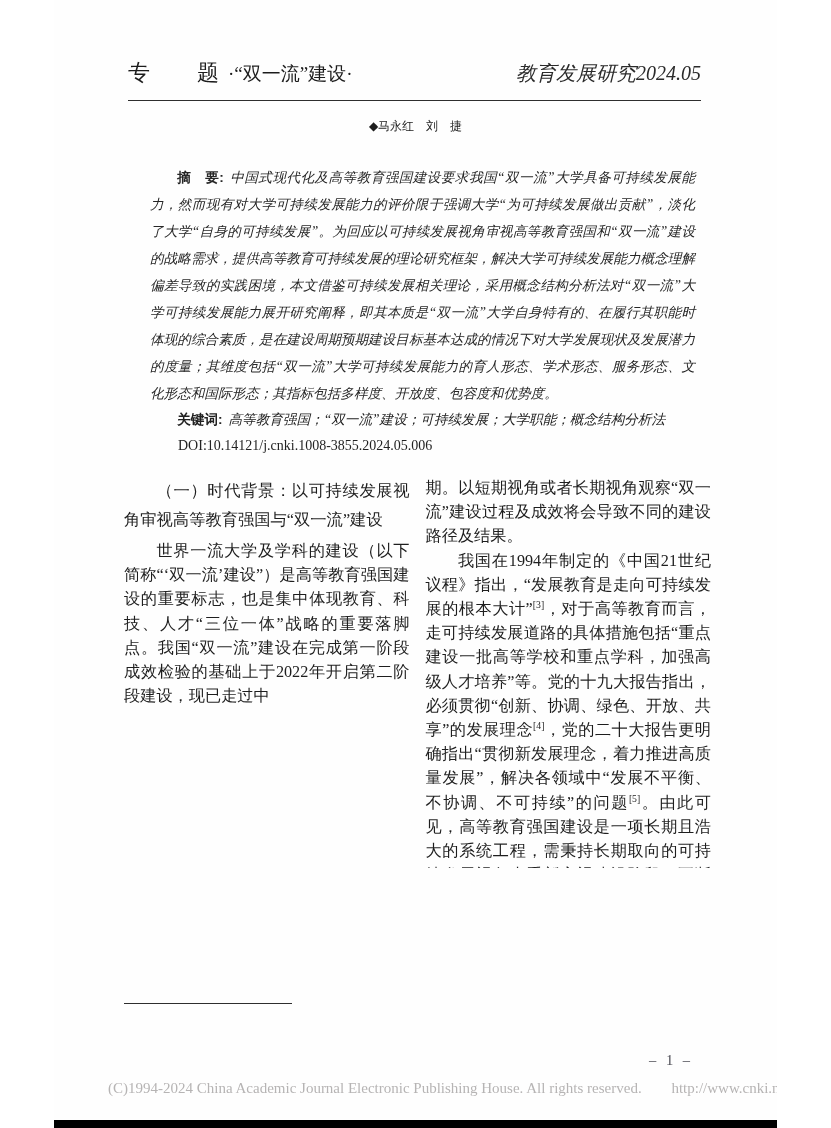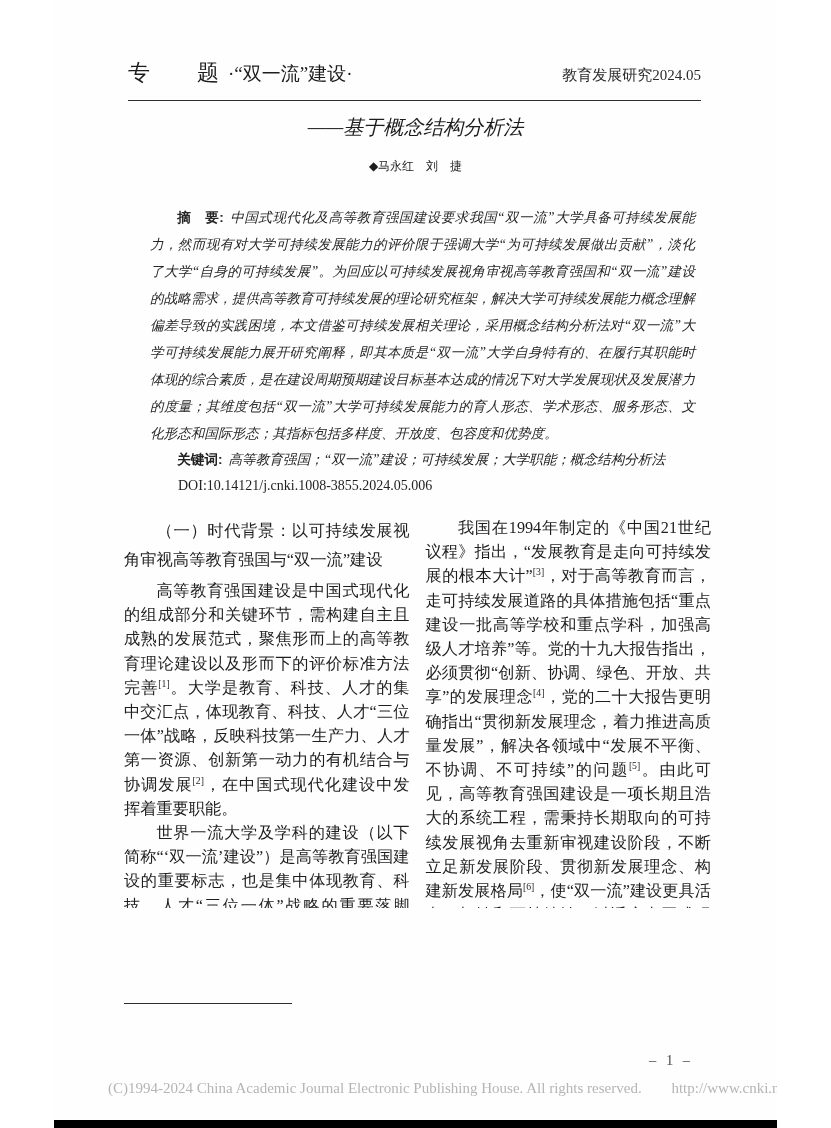--- a/index.html
+++ b/index.html
@@ -9,21 +9,21 @@
     font-family:"Liberation Serif","DejaVu Serif",serif;
   }
   
   .header {
     display:flex; justify-content:space-between; align-items:baseline;
     margin:58px 76px 0 74px; padding-bottom:12px;
     border-bottom:1.6px solid #2e2e2e;
   }
   .topic { font-size:22px; letter-spacing:1px; font-weight:500; color:#1c1c1c; }
   .topic-suffix { font-size:19px; color:#1c1c1c; margin-left:4px; }
-  .journal-issue { font-size:15px; color:#2a2a2a; }
+  .journal-issue { font-size:20px; font-style:italic; color:#2a2a2a; }
   
   .title {
     margin:96px 40px 0 40px; text-align:center;
     font-family:"Liberation Sans","DejaVu Sans",sans-serif;
     font-weight:bold; font-size:34px; line-height:47px; color:#0d0d0d;
     letter-spacing:1px;
   }
   .title span { display:block; }
   .subtitle { margin-top:13px; text-align:center; font-size:20px; font-style:italic; color:#1c1c1c; }
   .authors  { margin-top:17px; text-align:center; font-size:12px; color:#1c1c1c; }
@@ -81,36 +81,35 @@
 
   <div class="header">
     <div class="header-left">
       <span class="topic">专　　题</span>
       <span class="topic-suffix">·“双一流”建设·</span>
     </div>
     <div class="journal-issue">教育发展研究2024.05</div>
   </div>
 
 
-  <div class="subtitle">——基于概念结构分析法</div>
   <div class="authors">◆马永红　刘　捷</div>
 
   <div class="abstract">
     <p class="abs-text"><span class="abs-label">摘　要:</span><span>中国式现代化及高等教育强国建设要求我国“双一流”大学具备可持续发展能力，然而现有对大学可持续发展能力的评价限于强调大学“为可持续发展做出贡献”，淡化了大学“自身的可持续发展”。为回应以可持续发展视角审视高等教育强国和“双一流”建设的战略需求，提供高等教育可持续发展的理论研究框架，解决大学可持续发展能力概念理解偏差导致的实践困境，本文借鉴可持续发展相关理论，采用概念结构分析法对“双一流”大学可持续发展能力展开研究阐释，即其本质是“双一流”大学自身特有的、在履行其职能时体现的综合素质，是在建设周期预期建设目标基本达成的情况下对大学发展现状及发展潜力的度量；其维度包括“双一流”大学可持续发展能力的育人形态、学术形态、服务形态、文化形态和国际形态；其指标包括多样度、开放度、包容度和优势度。</span></p>
     <p class="kw-line"><span class="kw-label">关键词:</span><span>高等教育强国；“双一流”建设；可持续发展；大学职能；概念结构分析法</span></p>
     <p class="doi-line">DOI:10.14121/j.cnki.1008-3855.2024.05.006</p>
   </div>
 
   <div class="columns">
     <div class="col">
       <p class="sub-heading">（一）时代背景：以可持续发展视角审视高等教育强国与“双一流”建设</p>
-      <p class="body-p">高等教育强国建设是中国式现代化的组成部分和关键环节，需构建自主且成熟的发展范式，聚焦形而上的高等教育理论建设以及形而下的评价标准方法完善<sup>[1]</sup>。大学是教育、科技、人才的集中交汇点，体现教育、科技、人才“三位一体”战略，反映科技第一生产力、人才第一资源、创新第一动力的有机结合与协调发展<sup>[2]</sup>，在中国式现代化建设中发挥着重要职能。</p>
       <p class="body-p">世界一流大学及学科的建设（以下简称“‘双一流’建设”）是高等教育强国建设的重要标志，也是集中体现教育、科技、人才“三位一体”战略的重要落脚点。我国“双一流”建设在完成第一阶段成效检验的基础上于2022年开启第二阶段建设，现已走过中</p>
     </div>
     <div class="col">
+      <p class="body-p no-indent">期。以短期视角或者长期视角观察“双一流”建设过程及成效将会导致不同的建设路径及结果。</p>
       <p class="body-p">我国在1994年制定的《中国21世纪议程》指出，“发展教育是走向可持续发展的根本大计”<sup>[3]</sup>，对于高等教育而言，走可持续发展道路的具体措施包括“重点建设一批高等学校和重点学科，加强高级人才培养”等。党的十九大报告指出，必须贯彻“创新、协调、绿色、开放、共享”的发展理念<sup>[4]</sup>，党的二十大报告更明确指出“贯彻新发展理念，着力推进高质量发展”，解决各领域中“发展不平衡、不协调、不可持续”的问题<sup>[5]</sup>。由此可见，高等教育强国建设是一项长期且浩大的系统工程，需秉持长期取向的可持续发展视角去重新审视建设阶段，不断立足新发展阶段、贯彻新发展理念、构建新发展格局<sup>[6]</sup>，使“双一流”建设更具活力、韧性和可持续性，以适应中国式现代化和高等教育强国建设的战略需求。</p>
     </div>
   </div>
 
   <div class="footnote">
     <div class="footnote-rule"></div>
   </div>
 
   <div class="page-number">– 1 –</div>
 

